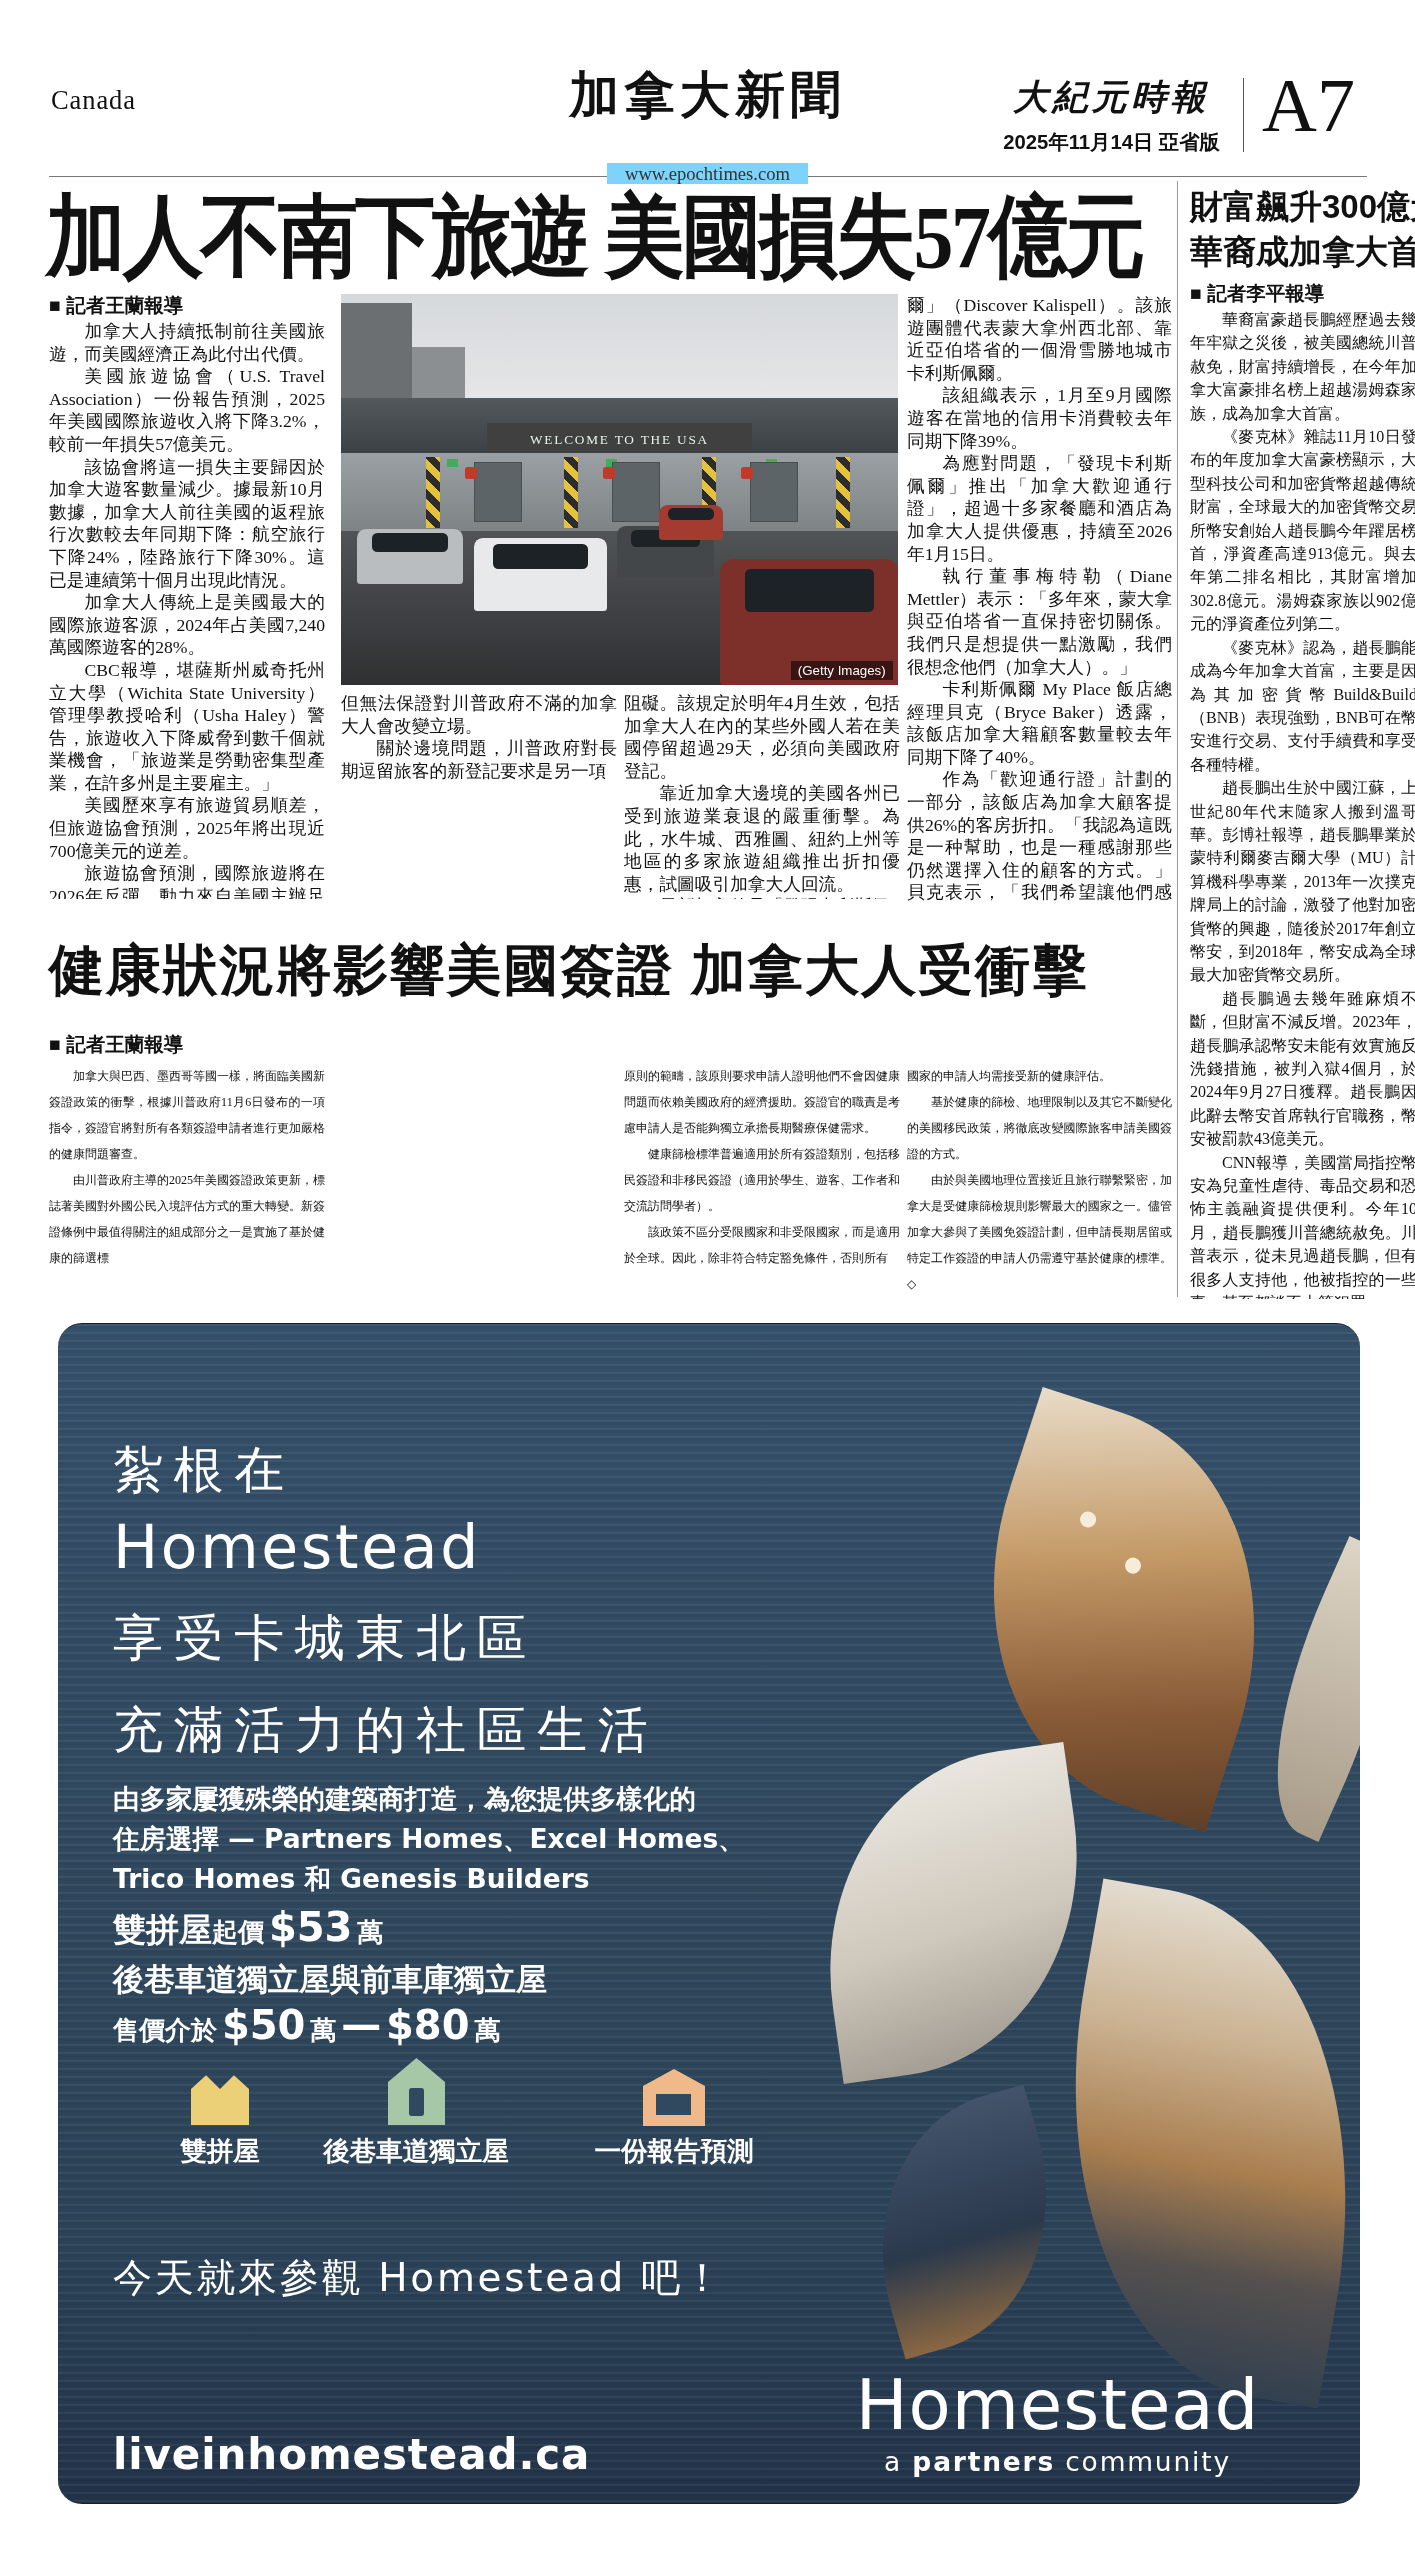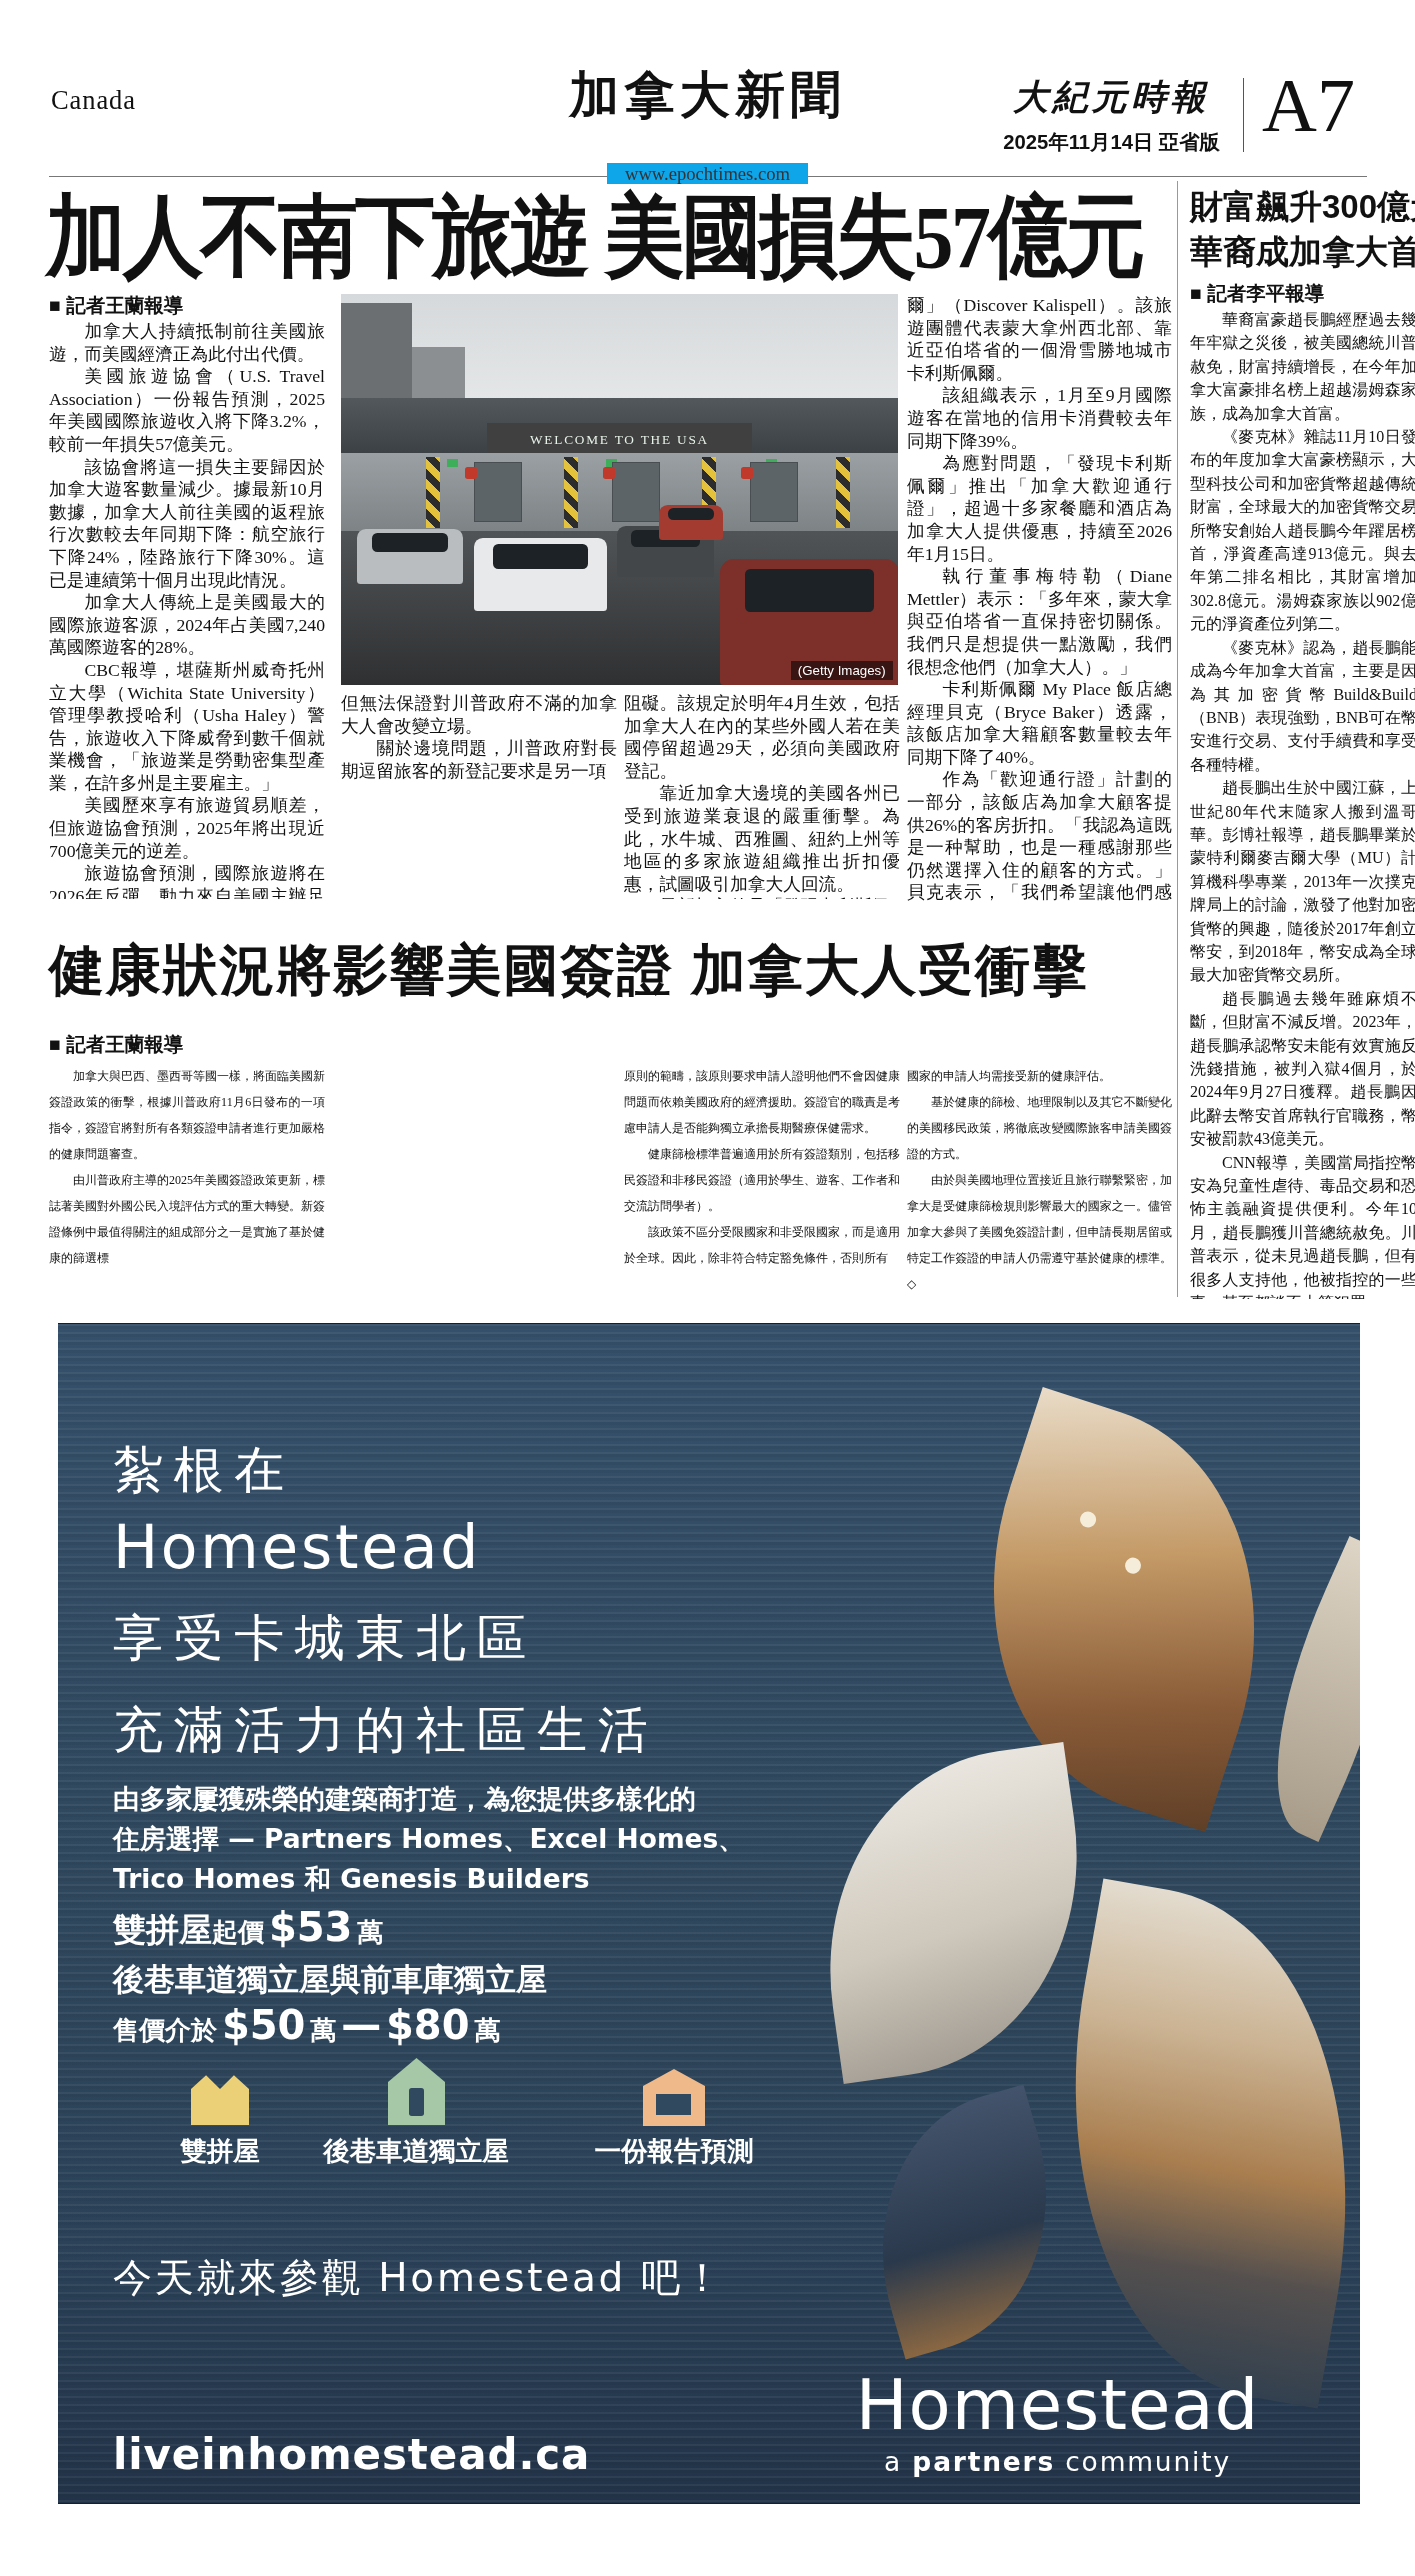--- a/index.html
+++ b/index.html
@@ -5,21 +5,21 @@
   html,body{margin:0;padding:0;background:#ffffff;}
   .page{position:relative;width:1415px;height:2576px;background:#fff;overflow:hidden;
         font-family:"Liberation Serif","DejaVu Serif",serif;color:#111;}
   .abs{position:absolute;}
 
   
   .hdr-canada{left:51px;top:85px;font-size:26.5px;letter-spacing:0.9px;}
   .hdr-title{left:0;top:62px;width:1415px;text-align:center;font-size:50px;font-weight:bold;letter-spacing:5.3px;}
   .hdr-rule{left:49px;top:176px;width:1318px;height:0;border-top:1.3px solid #777;}
   .hdr-url{left:0;top:163px;width:1415px;text-align:center;}
-  .hdr-url span{background:#0ea5e9;padding:0 17.7px;font-size:18.6px;color:#333;font-family:Liberation Serif, serif;}
+  .hdr-url span{background:#7dd3fc;padding:0 17.7px;font-size:18.6px;color:#333;font-family:Liberation Serif, serif;}
   .masthead{left:991px;top:74px;width:241px;text-align:center;}
   .masthead .mh-logo{font-size:35px;font-weight:bold;letter-spacing:4.4px;font-style:italic;
       font-family:"DejaVu Serif","Liberation Serif",serif;}
   .masthead .mh-date{font-size:20.3px;font-weight:bold;margin-top:7px;
       font-family:"Liberation Sans","DejaVu Sans",sans-serif;}
   .hdr-vline{left:1243px;top:78px;width:0;height:74px;border-left:1.3px solid #555;}
   .hdr-page{left:1249px;top:62px;width:119px;text-align:center;font-size:76px;}
 
   
   .headline1{left:46px;top:177px;width:1132px;font-size:80px;font-weight:bold;
@@ -63,21 +63,21 @@
   .car{position:absolute;border-radius:8.8px 8.8px 3.5px 3.5px;}
   .car .win{position:absolute;left:14%;top:8%;width:72%;height:34%;background:#1d2226;border-radius:5.3px;}
   .ph-credit{position:absolute;right:5.3px;bottom:5.3px;background:rgba(0,0,0,.55);color:#fff;
       font-size:13.3px;padding:1.8px 7px;font-family:"Liberation Sans","DejaVu Sans",sans-serif;}
 
   
   .ad{left:58px;top:1323px;width:1302px;height:1179px;overflow:hidden;color:#fff;
       background:
         repeating-linear-gradient(180deg,rgba(255,255,255,0.05) 0 1.8px,rgba(0,0,0,0.04) 1.8px 5.3px,rgba(255,255,255,0.00) 5.3px 8px),
         linear-gradient(180deg,#35506b 0%,#30495f 40%,#2b4258 78%,#223349 100%);
-      border-top:1.8px solid #16202c;border-bottom:1.8px solid #16202c;}
+      border-top:1.8px solid #16202c;border-bottom:1.8px solid #16202c;border-radius:24px;}
   .leaf{position:absolute;}
   .ad-h{position:absolute;left:55px;font-family:"DejaVu Sans","Liberation Sans",sans-serif;}
   .ad-h-cn{font-size:50px;letter-spacing:10.6px;font-weight:normal;}
   .ad-h-en{font-size:60px;font-weight:normal;letter-spacing:2.7px;}
   .ad-body{position:absolute;left:55px;top:455px;width:690px;font-size:26.5px;font-weight:bold;
       line-height:40px;font-family:"DejaVu Sans","Liberation Sans",sans-serif;}
   .ad-price1{position:absolute;left:55px;top:580px;font-family:"DejaVu Sans","Liberation Sans",sans-serif;
       font-weight:bold;white-space:nowrap;}
   .ad-price1 .big{font-size:33px;} .ad-price1 .mid{font-size:26px;} .ad-price1 .val{font-size:40px;}
   .ad-p2head{position:absolute;left:55px;top:635px;font-size:31px;font-weight:bold;

